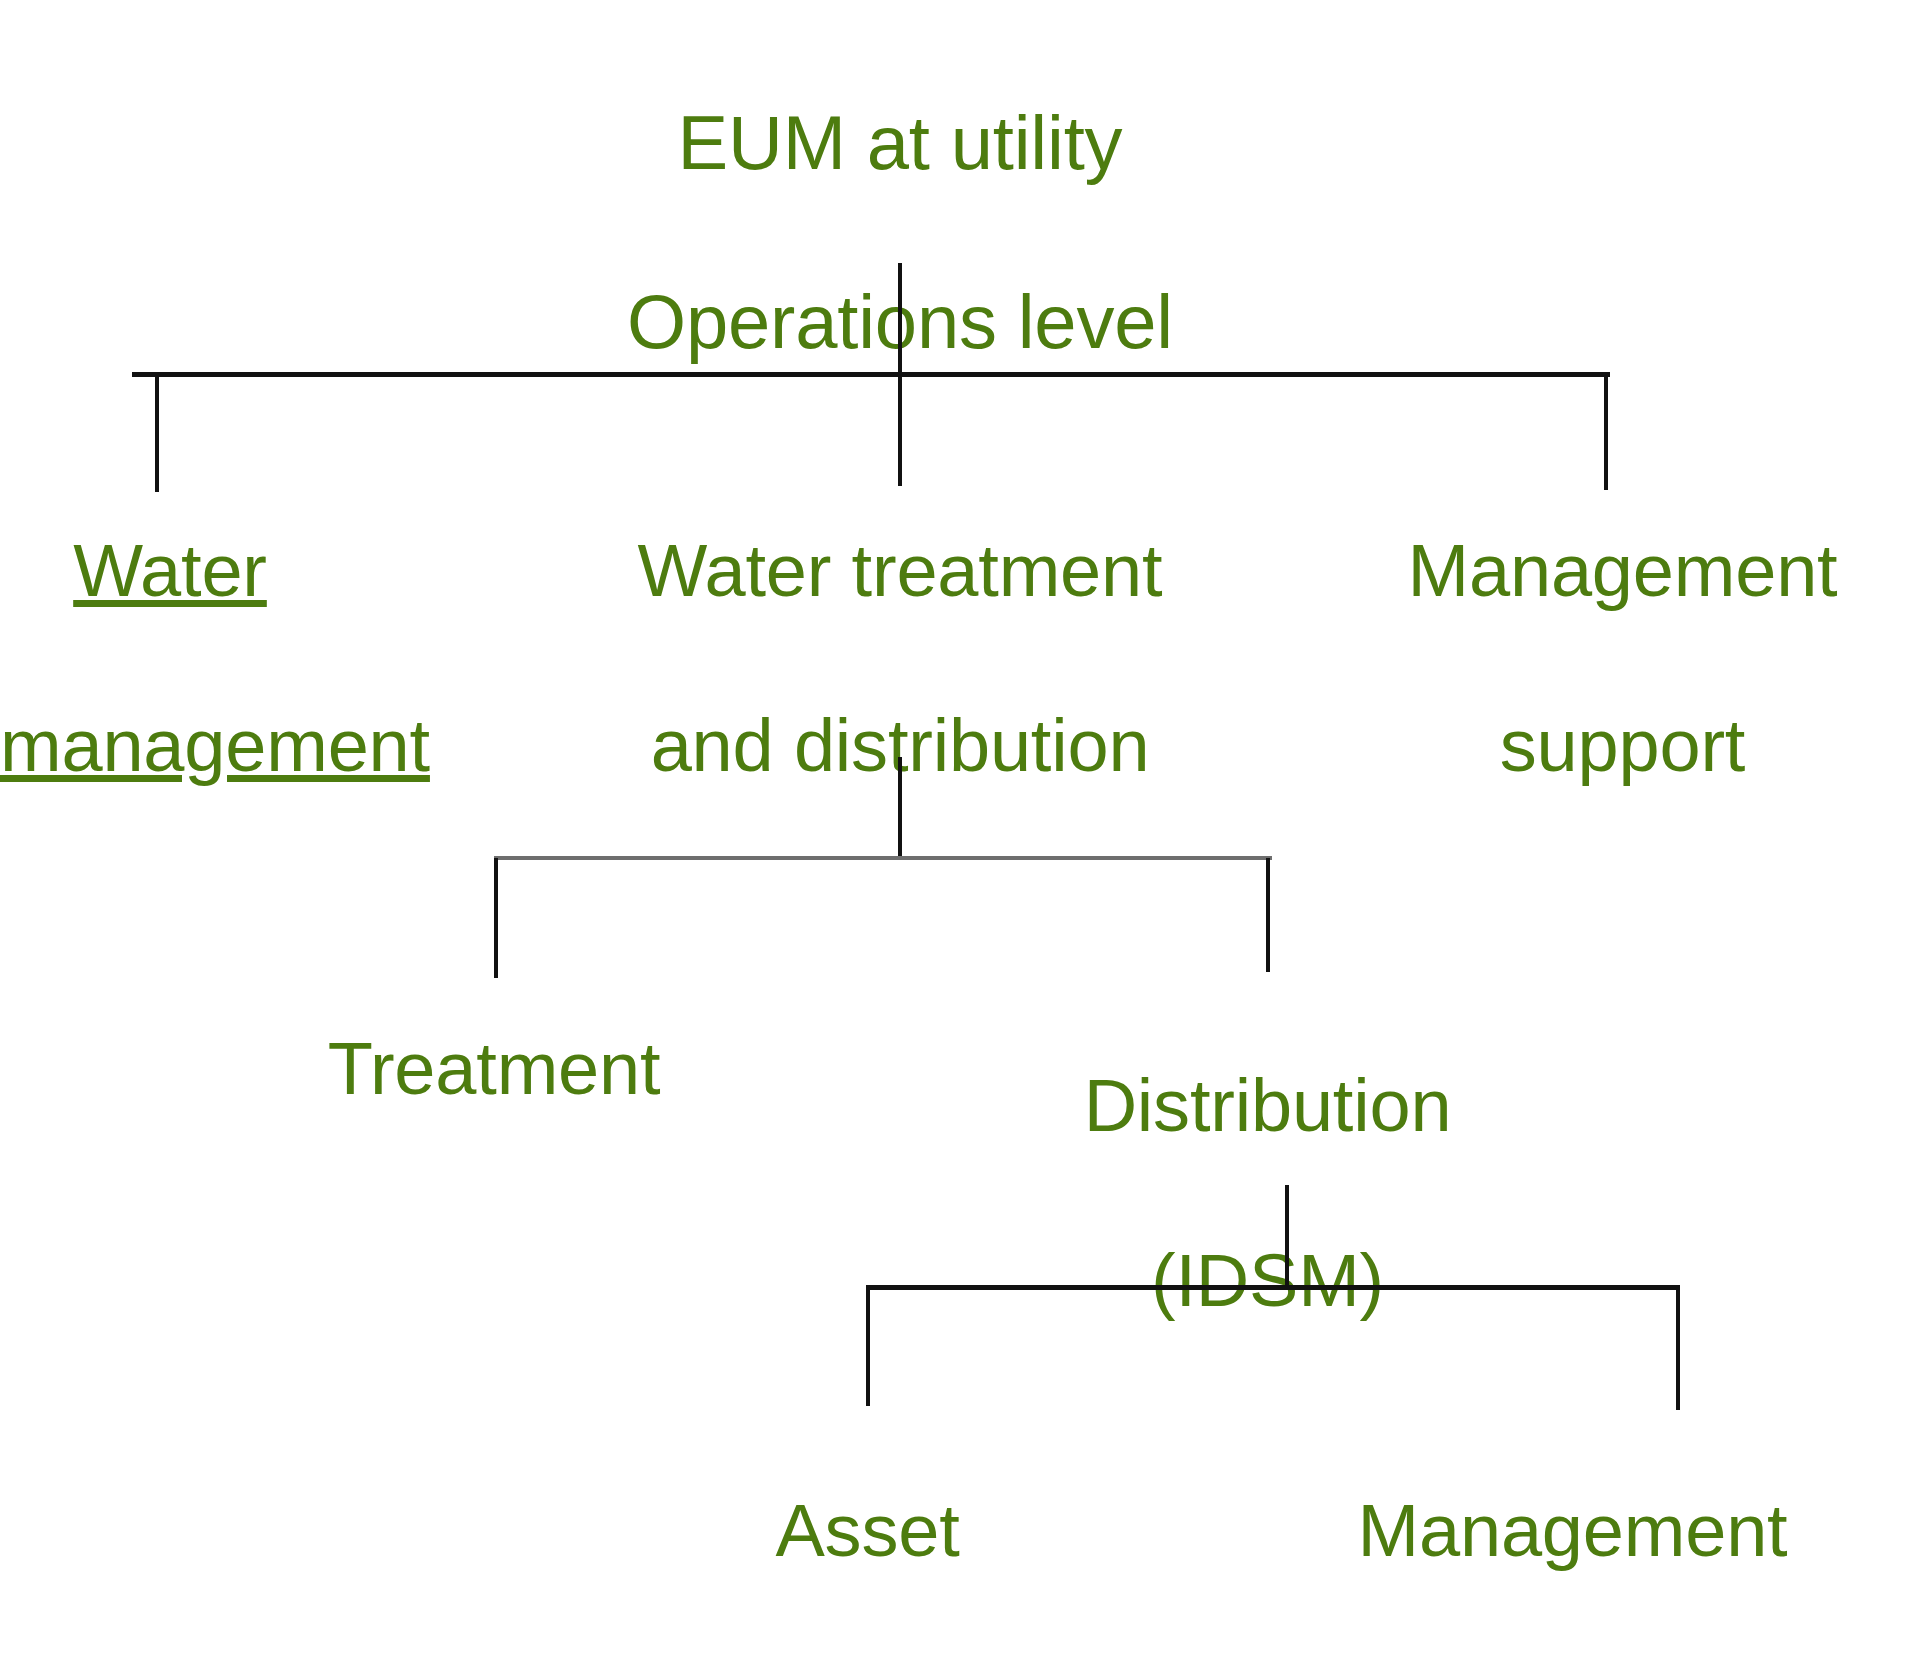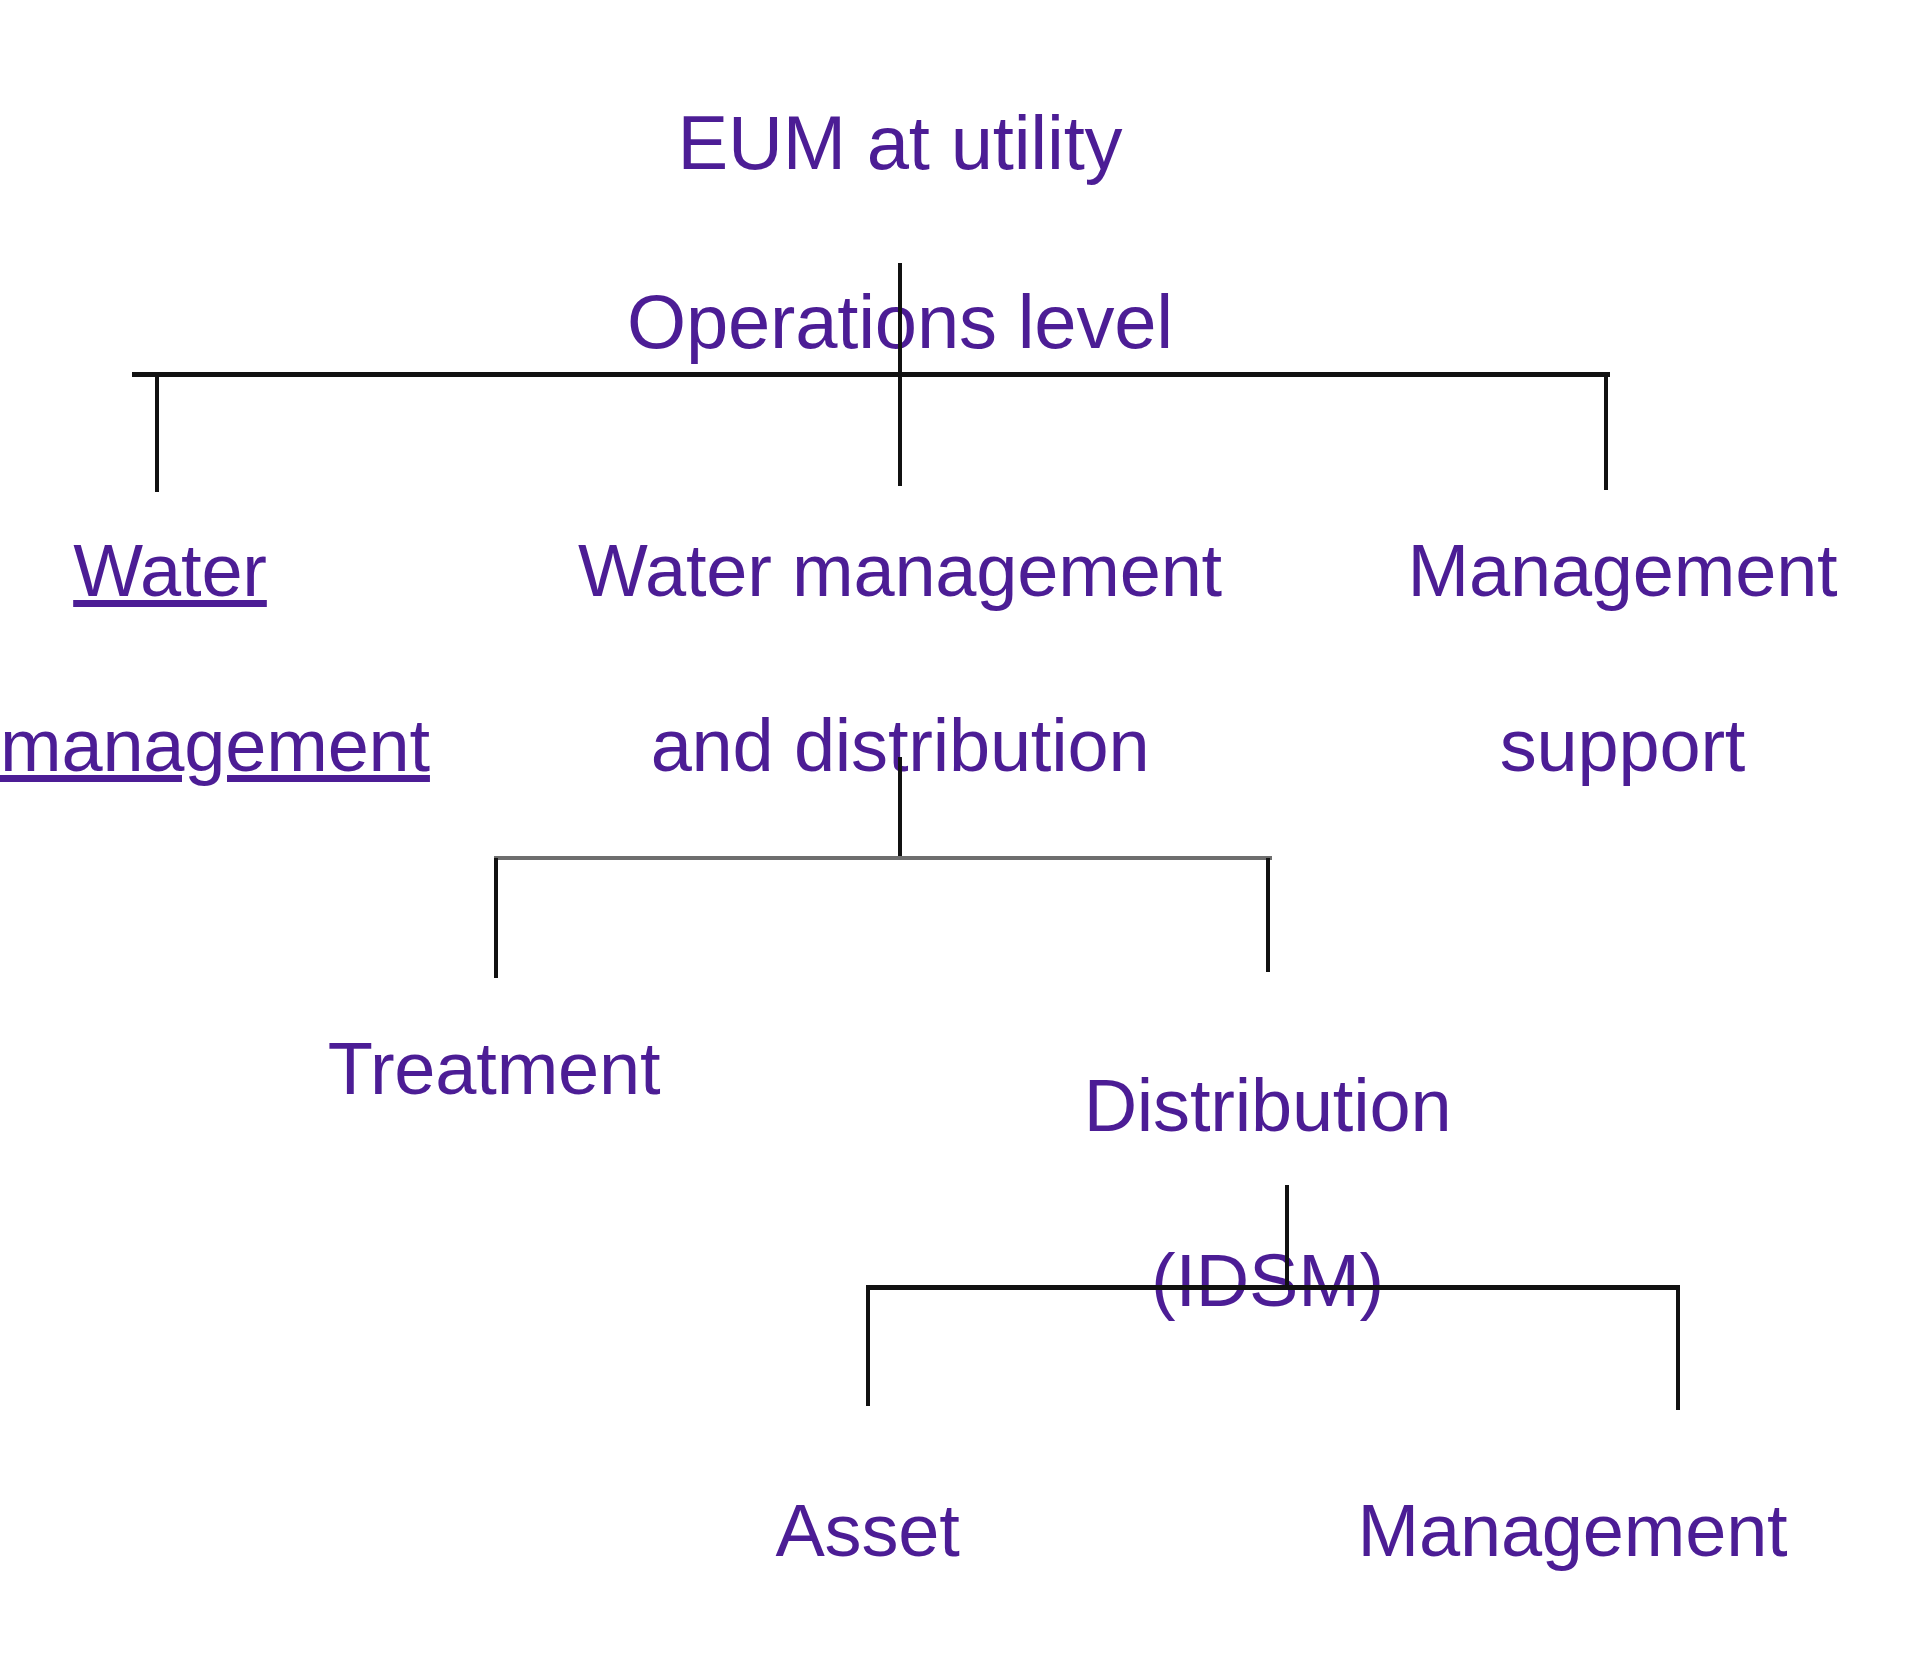--- a/index.html
+++ b/index.html
@@ -11,21 +11,21 @@
   #canvas {
     position: relative;
     width: 1905px;
     height: 1675px;
     background: #ffffff;
     font-family: "Liberation Sans", "DejaVu Sans", sans-serif;
     overflow: hidden;
   }
   .node {
     position: absolute;
-    color: #4c1d95;
+    color: #4d7c0f;
     font-size: 74px;
     line-height: 1.18;
     text-align: center;
     white-space: pre-line;
     font-weight: 400;
     letter-spacing: -0.2px;
   }
   .node-root {
     font-size: 76px;
   }
@@ -60,21 +60,21 @@
   <div class="vline" style="left:155px; top:374px; height:118px;"></div>
   <div class="vline" style="left:898px; top:374px; height:112px;"></div>
   <div class="vline" style="left:1604px; top:374px; height:116px;"></div>
 
   <div class="node" style="left:0px; top:440px; width:340px;text-decoration:underline;">
     <div>Water</div>
     <div>management</div>
   </div>
 
   <div class="node" style="left:470px; top:440px; width:860px;">
-    <div>Water management</div>
+    <div>Water treatment</div>
     <div>and distribution</div>
   </div>
 
   <div class="node" style="left:1340px; top:440px; width:565px;">
     <div>Management</div>
     <div>support</div>
   </div>
 
   <div class="vline" style="left:898px; top:757px; height:102px;"></div>
   <div class="hline soft" style="left:494px; top:856px; width:778px;"></div>

